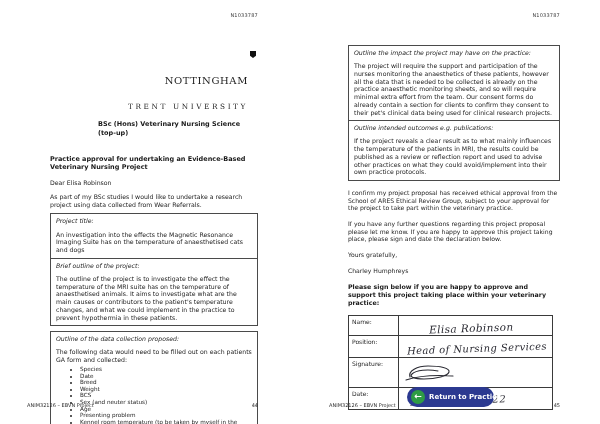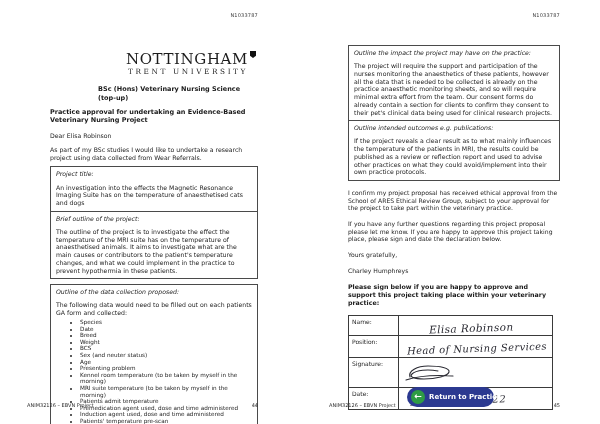--- a/index.html
+++ b/index.html
@@ -12,27 +12,27 @@
   .page{position:absolute;top:10px;height:404px;}
   #page-left{left:50px;width:208px;}
   #page-right{left:348px;width:212px;}
 
   .docid{position:absolute;top:2px;right:0;font-size:5px;color:#3a3a3a;letter-spacing:.2px;}
   .appendix{position:absolute;top:24px;left:-17px;font-size:6.6px;font-weight:bold;color:#1f5aa8;white-space:nowrap;}
 
   
   .logo{margin-top:42px;display:flex;flex-direction:column;align-items:flex-end;padding-right:2px;font-family:"DejaVu Serif",serif;color:#1c1c1c;}
   .logo-top{display:flex;align-items:flex-start;gap:2px;}
-  .logo-line1{font-size:15px;letter-spacing:.6px;line-height:1;}
+  .logo-line1{font-size:10px;letter-spacing:.6px;line-height:1;margin-top:24px;}
   .shield{width:6px;height:7px;background:#111;clip-path:polygon(0 0,100% 0,100% 68%,50% 100%,0 68%);margin-top:-1px;}
-  .logo-line2{font-size:7.3px;letter-spacing:2.6px;line-height:1.25;margin-right:8px;}
+  .logo-line2{font-size:7.3px;letter-spacing:2.6px;line-height:1.25;margin-right:8px;margin-top:16px;}
 
   .bold-line{font-size:6.5px;font-weight:bold;line-height:1.3;color:#1a1a1a;}
   .course{margin-top:9px;padding-left:48px;}
-  .doctitle{margin-top:6px;width:196px;}
+  .doctitle{margin-top:18px;width:196px;}
   .body-text{font-size:6.2px;line-height:1.27;color:#242424;}
   .salutation{margin-top:7px;}
   .intro{margin-top:6px;}
 
   .box{border:1px solid #4a4a4a;margin-top:5px;background:#fff;}
   .section{padding:3px 5px 4px 5px;}
   .section + .section{border-top:1px solid #4a4a4a;}
   .sec-head{font-size:6.2px;font-style:italic;color:#242424;line-height:1.3;}
   .sec-body{margin-top:5px;font-size:6.2px;line-height:1.25;color:#242424;}
   .bullets{margin:2px 0 0 0;padding-left:24px;}

